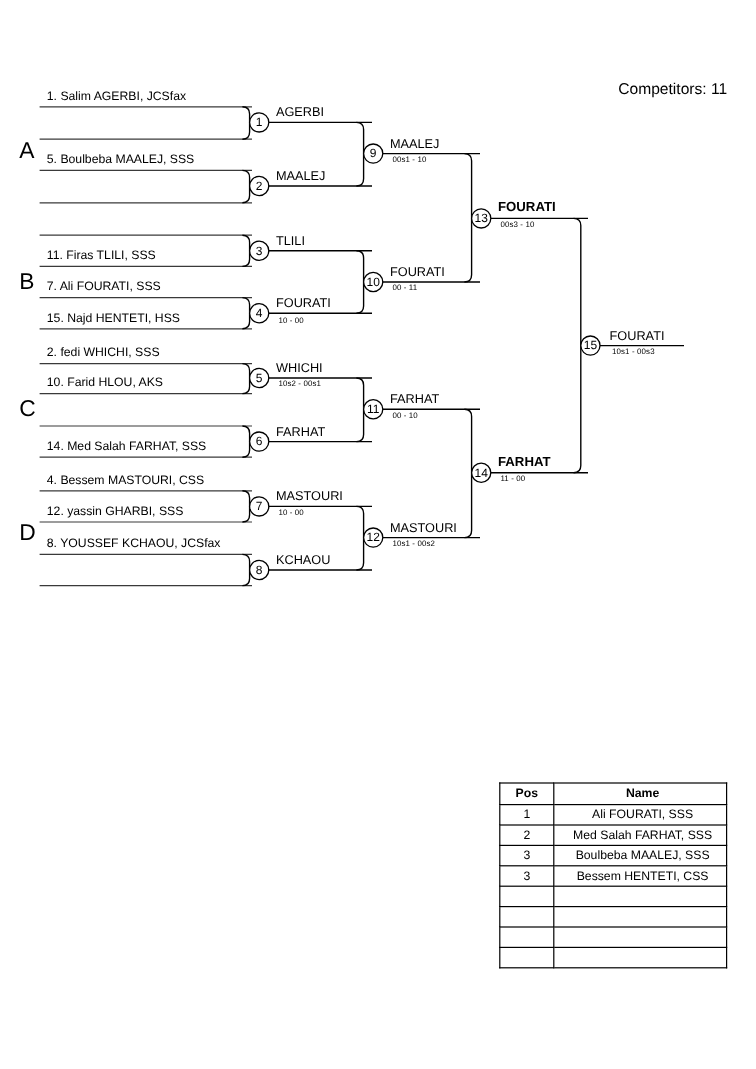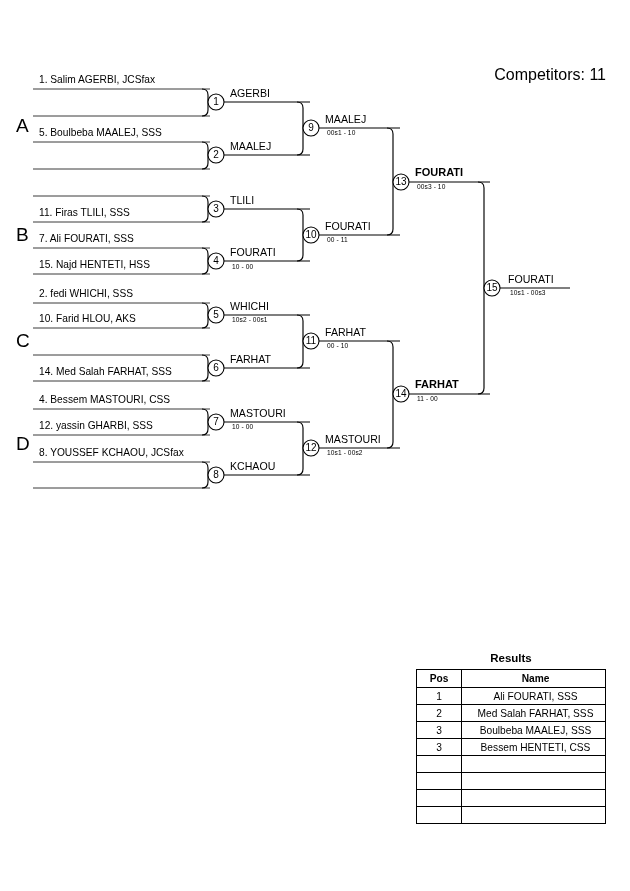--- a/index.html
+++ b/index.html
@@ -31,21 +31,21 @@
     top: 40px;
     font-size: 19.5px;
     font-weight: bold;
     letter-spacing: -0.1px;
     white-space: pre;
   }
   #competitors-count {
     position: absolute;
     right: 24px;
     top: 66px;
-    font-size: 16px;
+    font-size: 13px;
     white-space: nowrap;
   }
 
   
   #bracket-svg {
     position: absolute;
     left: 0;
     top: 0;
     width: 630px;
     height: 640px;
@@ -272,21 +272,20 @@
         <text x="415" y="388" class="winner-label bold">FARHAT</text>
         <text x="417" y="401" class="score-label">11 - 00</text>
         <circle cx="492" cy="288" r="8" class="bout-circle"></circle>
         <text x="492" y="288.5" class="bout-num">15</text>
         <text x="508" y="283" class="winner-label">FOURATI</text>
         <text x="510" y="295" class="score-label">10s1 - 00s3</text>
       </g>
   </svg>
 
   <div id="results-block">
-    <div id="results-title">Results</div>
     <table id="results-table">
       <thead>
         <tr>
           <th class="col-pos">Pos</th>
           <th class="col-name">Name</th>
         </tr>
       </thead>
       <tbody id="results-body">
           <tr>
             <td class="col-pos">1</td>

